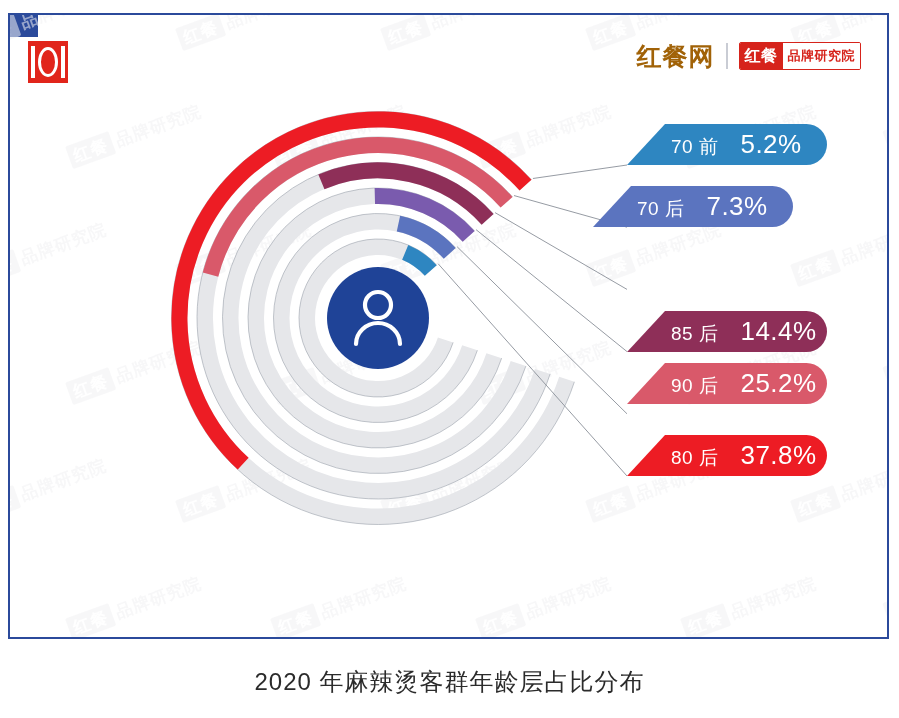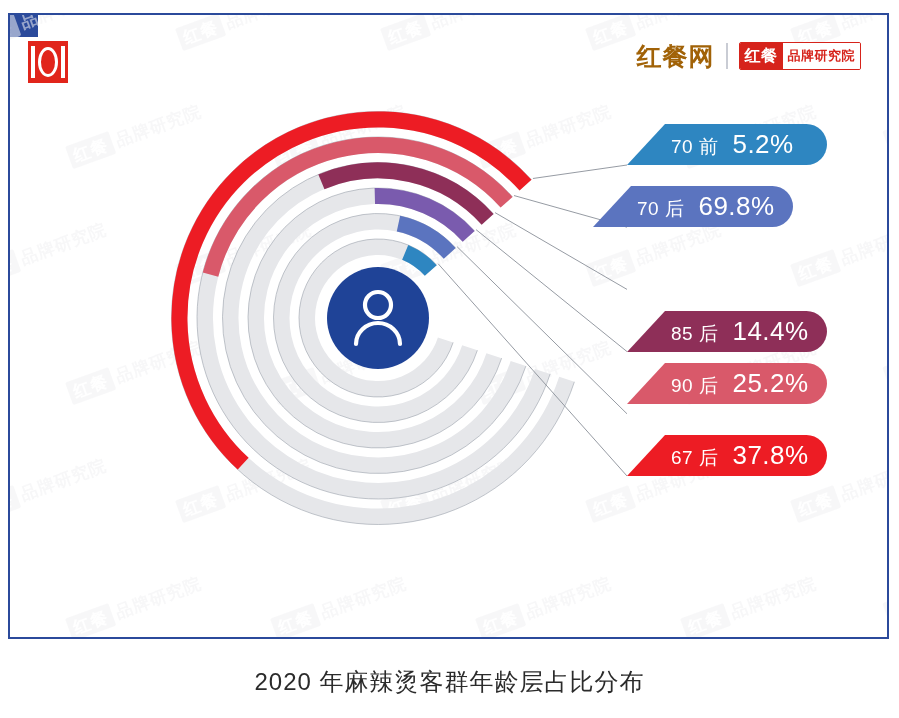--- a/index.html
+++ b/index.html
@@ -177,21 +177,21 @@
   .pill .pill-shape {
     position: absolute;
     left: 0; top: 0;
     width: 100%; height: 100%;
   }
   .pill .pill-text {
     position: relative;
     z-index: 2;
     display: flex;
     align-items: baseline;
-    gap: 14px;
+    gap: 22px;
     padding-left: 44px;
     font-size: 19px;
     letter-spacing: .5px;
     white-space: nowrap;
     justify-content: space-between;
   }
   .pill .pill-cohort { font-size: 19px; }
   .pill .pill-value  { font-size: 26px; }
 
   
@@ -343,21 +343,21 @@
             <span class="pill-cohort">70 前</span>
             <span class="pill-value">5.2%</span>
           </div>
         </div>
         <div class="pill" style="left: 583px; top: 171.2px; width: 200px;">
           <svg class="pill-shape" viewBox="0 0 200 41" preserveAspectRatio="none">
             <path d="M 38 0 L 179.5 0 A 20.5 20.5 0 0 1 179.5 41 L 0 41 Z" fill="#5b74bf"></path>
           </svg>
           <div class="pill-text">
             <span class="pill-cohort">70 后</span>
-            <span class="pill-value">69.8%</span>
+            <span class="pill-value">7.3%</span>
           </div>
         </div>
         <div class="pill" style="left: 617px; top: 295.6px; width: 200px;">
           <svg class="pill-shape" viewBox="0 0 200 41" preserveAspectRatio="none">
             <path d="M 38 0 L 179.5 0 A 20.5 20.5 0 0 1 179.5 41 L 0 41 Z" fill="#8e2f58"></path>
           </svg>
           <div class="pill-text">
             <span class="pill-cohort">85 后</span>
             <span class="pill-value">14.4%</span>
           </div>
@@ -369,21 +369,21 @@
           <div class="pill-text">
             <span class="pill-cohort">90 后</span>
             <span class="pill-value">25.2%</span>
           </div>
         </div>
         <div class="pill" style="left: 617px; top: 420px; width: 200px;">
           <svg class="pill-shape" viewBox="0 0 200 41" preserveAspectRatio="none">
             <path d="M 38 0 L 179.5 0 A 20.5 20.5 0 0 1 179.5 41 L 0 41 Z" fill="#ed1c24"></path>
           </svg>
           <div class="pill-text">
-            <span class="pill-cohort">67 后</span>
+            <span class="pill-cohort">80 后</span>
             <span class="pill-value">37.8%</span>
           </div>
         </div>
       </div>
 
 
   </div>
 
   <div id="caption">2020 年麻辣烫客群年龄层占比分布</div>
 

